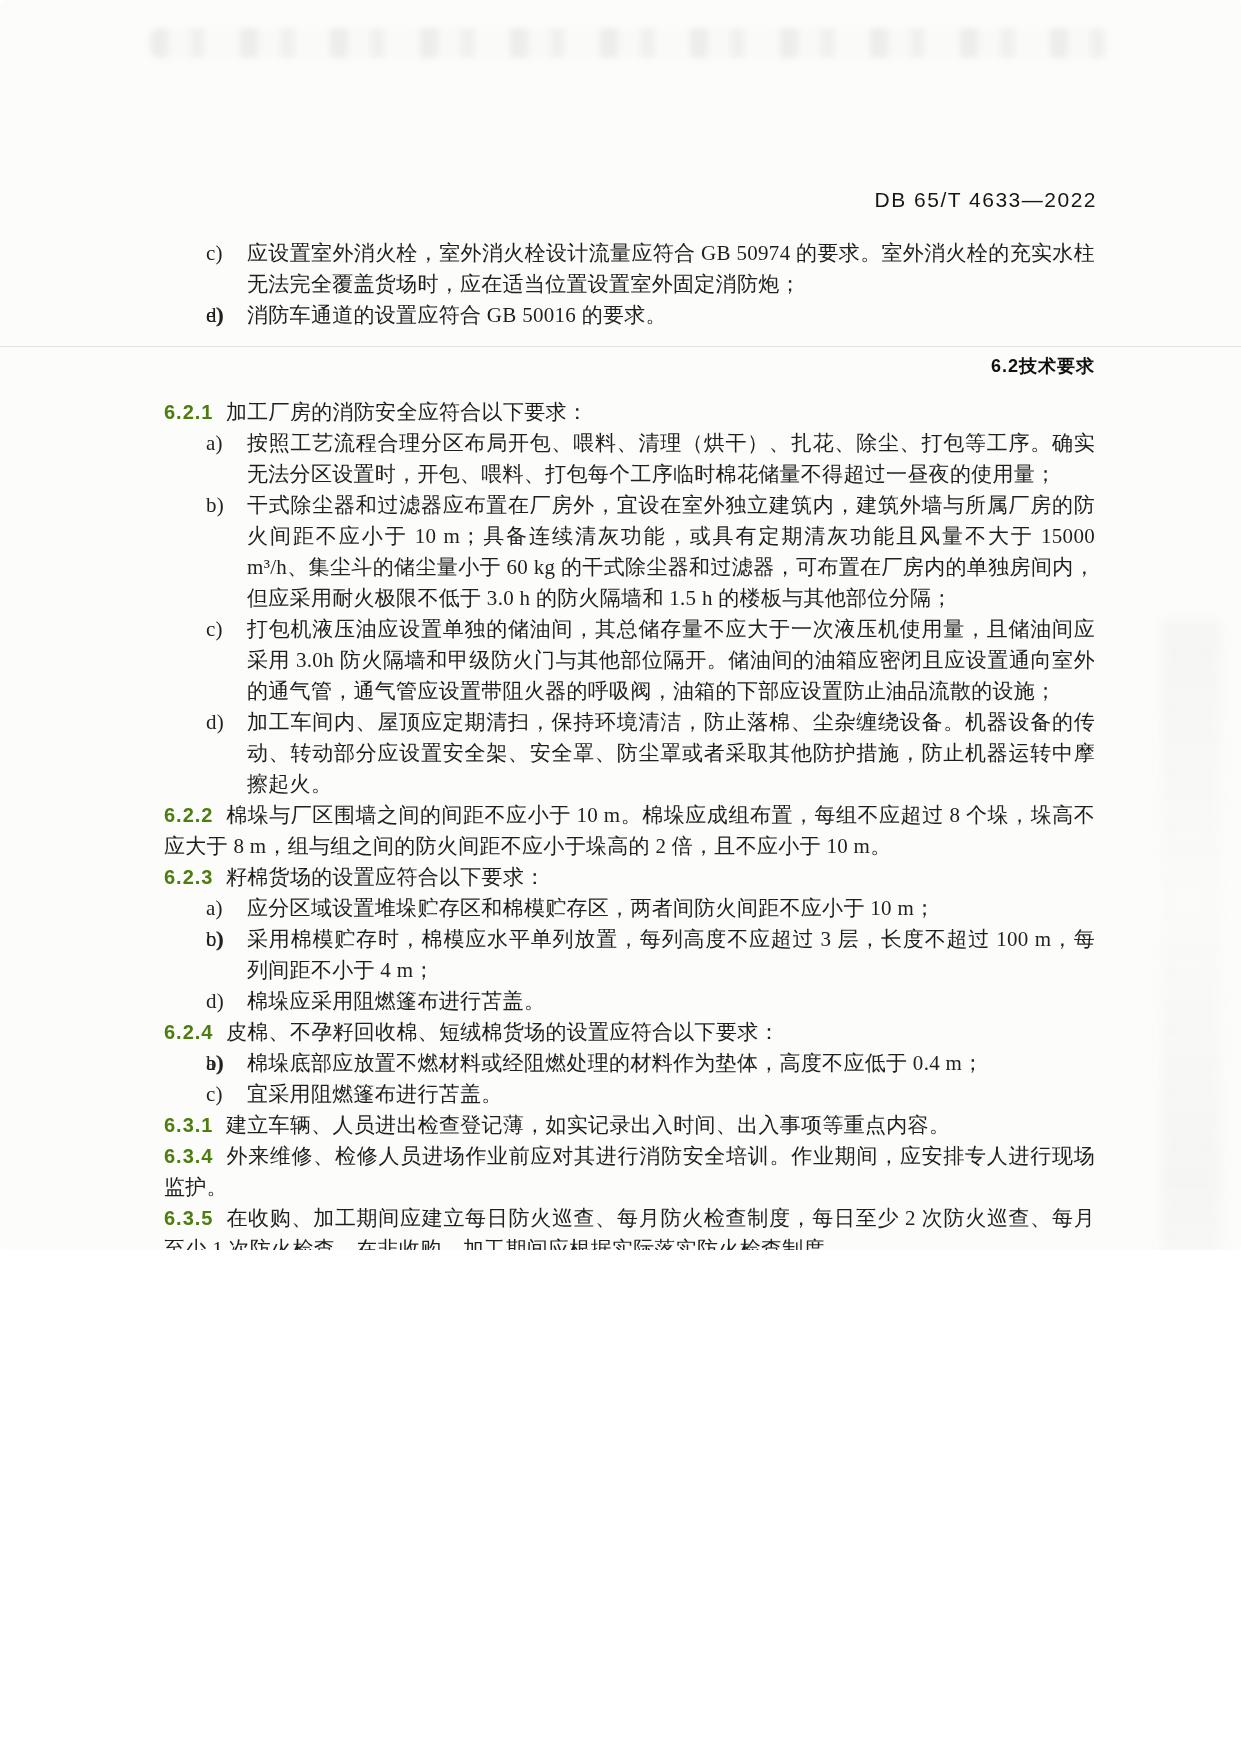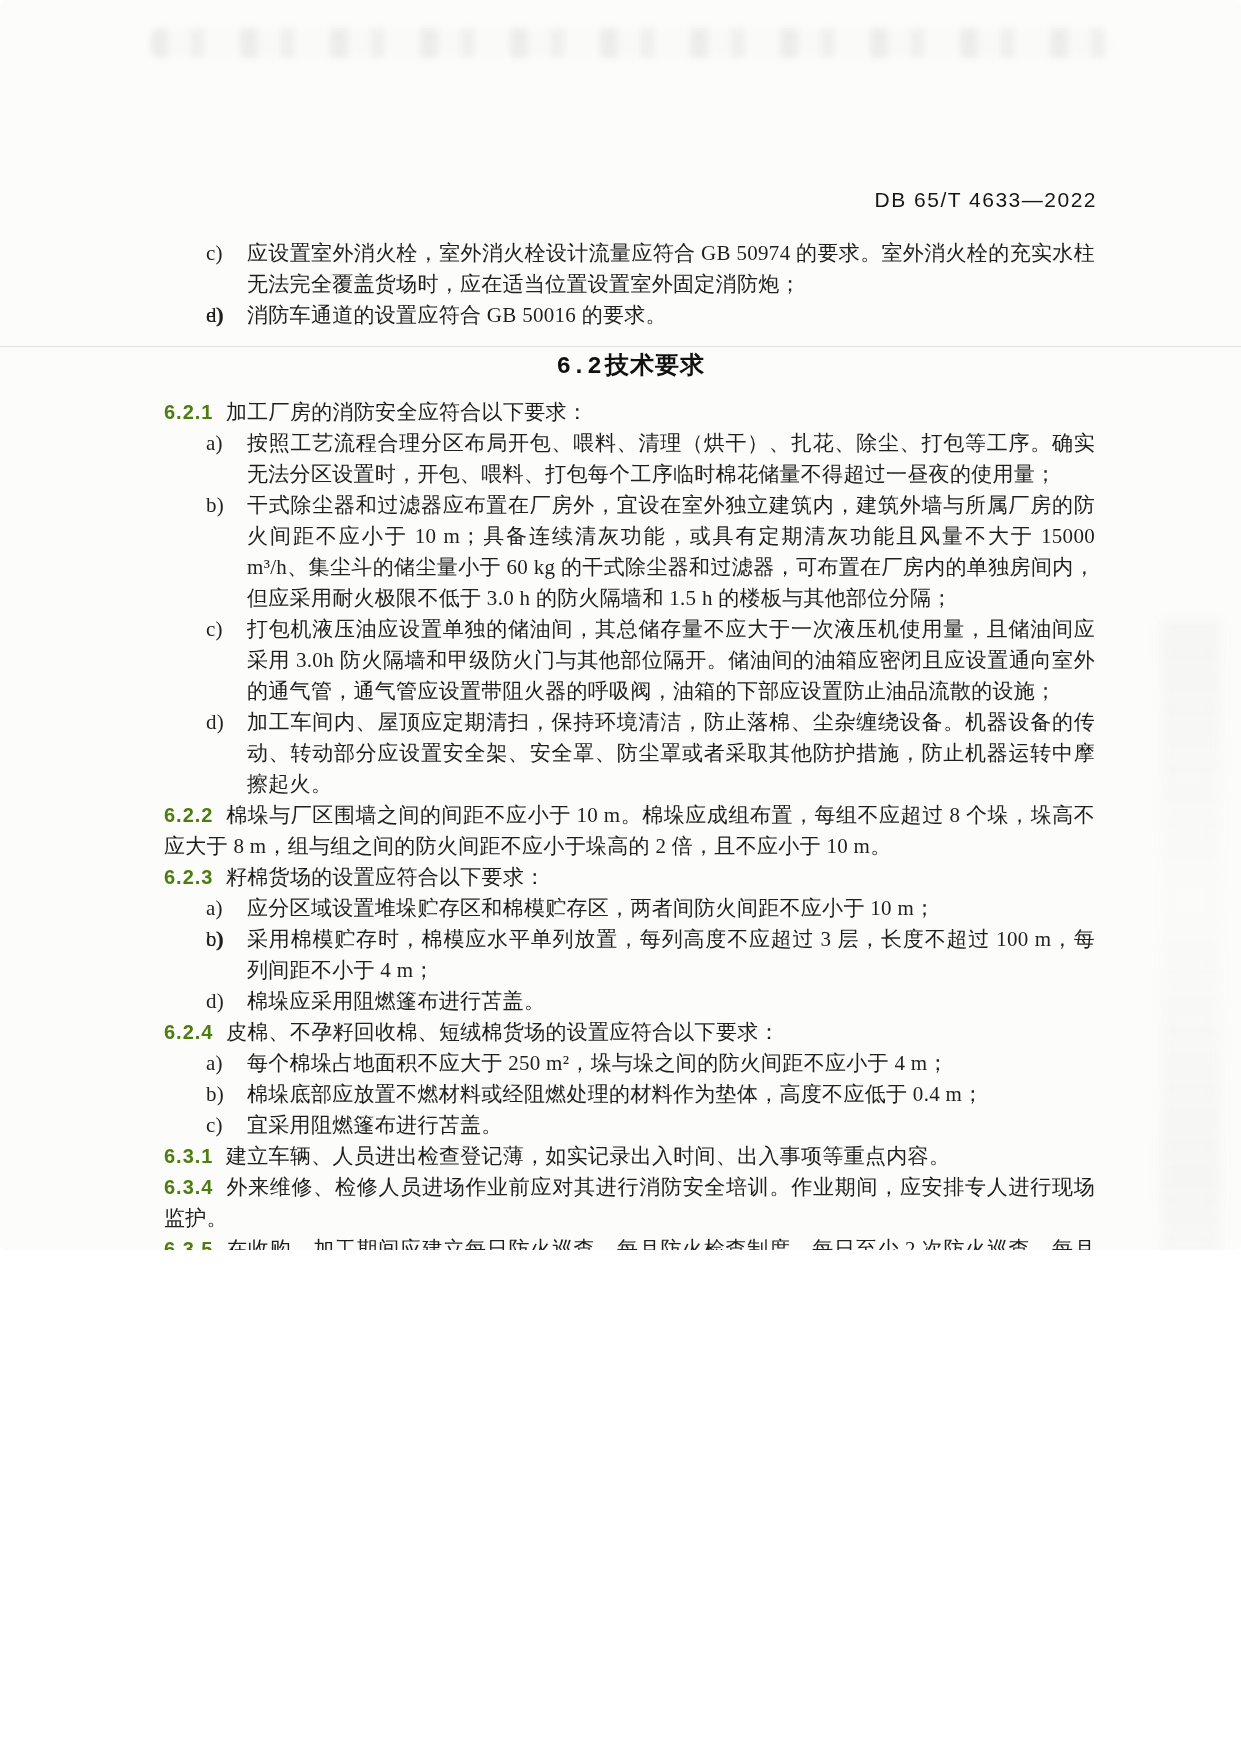--- a/index.html
+++ b/index.html
@@ -66,28 +66,28 @@
   .clause .clause-num {
     font-family: "Liberation Sans", sans-serif;
     font-weight: bold;
     font-size: 20px;
     display: inline-block;
     min-width: 62px;
     letter-spacing: 1px;
     color: #4d7c0f;
   }
   .section-heading {
-    font-family: Liberation Mono, monospace;
+    font-family: Liberation Sans, sans-serif;
     font-weight: bold;
-    font-size: 24px;
+    font-size: 18px;
     color: #111111;
     margin-top: 20px;
     margin-bottom: 15px;
     letter-spacing: 1px;
-    text-align: center;
+    text-align: right;
   }
   .section-heading .heading-num {
     display: inline-block;
     min-width: 51px;
   }
   .section-heading.chapter { margin-top: 28px; }
   .page-number {
     position: absolute;
     top: 1593px;
     left: 1060px;
@@ -168,21 +168,20 @@
       <span class="li-label">d)</span>
       <span class="li-text">棉垛应采用阻燃篷布进行苫盖。</span>
     </div>
 
     <div class="clause">
       <span class="clause-num">6.2.4</span><span class="clause-text">皮棉、不孕籽回收棉、短绒棉货场的设置应符合以下要求：</span>
     </div>
 
     <div class="list-item">
       <span class="li-label">a)</span>
-      <span class="li-text">每个棉垛占地面积不应大于 250 m²，垛与垛之间的防火间距不应小于 4 m；</span>
     </div>
     <div class="list-item">
       <span class="li-label">b)</span>
       <span class="li-text">棉垛底部应放置不燃材料或经阻燃处理的材料作为垫体，高度不应低于 0.4 m；</span>
     </div>
     <div class="list-item">
       <span class="li-label">c)</span>
       <span class="li-text">宜采用阻燃篷布进行苫盖。</span>
     </div>
 

